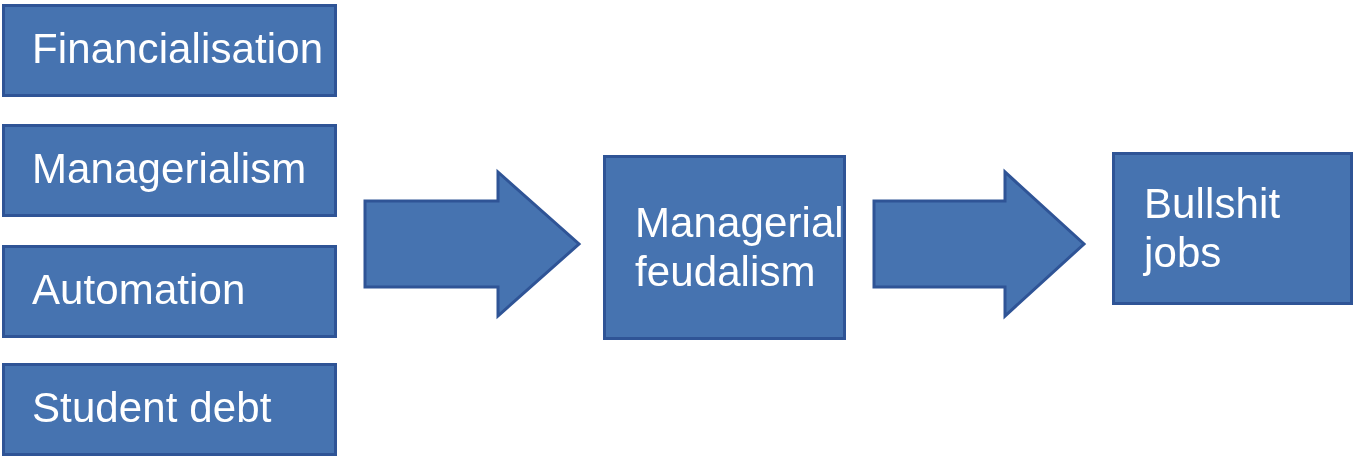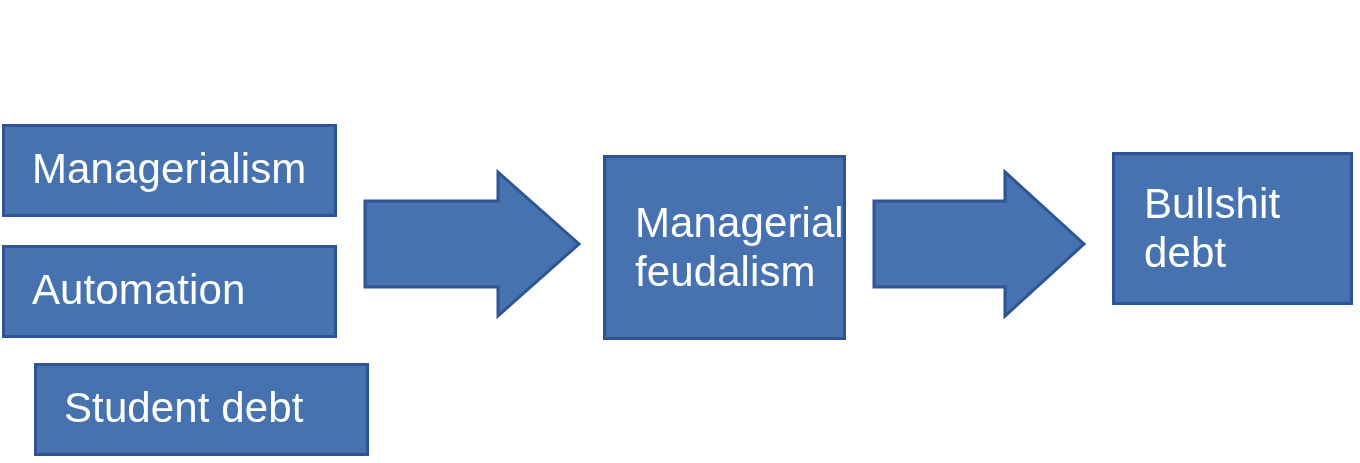--- a/index.html
+++ b/index.html
@@ -52,21 +52,21 @@
     height: 93px;
     align-items: flex-start;
   }
   .cause .node-label {
     padding-left: 27px;
     padding-top: 18px;
   }
   #cause-0 { top: 4px; }
   #cause-1 { top: 124px; }
   #cause-2 { top: 245px; }
-  #cause-3 { top: 363px; margin-left: 32px; }
+  #cause-3 { top: 363px; }
 
   
   .stage {
     align-items: center;
   }
   .stage .node-label {
     padding-left: 29px;
   }
   #stage-middle {
     left: 603px;
@@ -93,20 +93,23 @@
     stroke: #2F5496;
     stroke-width: 3;
     stroke-linejoin: miter;
   }
 </style>
 </head>
 <body>
 
 <div id="diagram-canvas">
 
+  <div class="node cause" id="cause-0">
+    <span class="node-label">Financialisation</span>
+  </div>
 
   <div class="node cause" id="cause-2">
     <span class="node-label">Automation</span>
   </div>
 
   <div class="node cause" id="cause-1">
     <span class="node-label">Managerialism</span>
   </div>
 
   <div class="node cause" id="cause-3">
@@ -121,16 +124,16 @@
     <span class="node-label">Managerial
 feudalism</span>
   </div>
 
   <svg class="arrow" id="arrow-2" viewBox="0 0 214 148">
     <polygon class="arrow-shape" points="2,31 133,31 133,2 212,74 133,146 133,117 2,117"></polygon>
   </svg>
 
   <div class="node stage" id="stage-end">
     <span class="node-label">Bullshit
-debt</span>
+jobs</span>
   </div>
 
 </div>
 
 </body></html>

